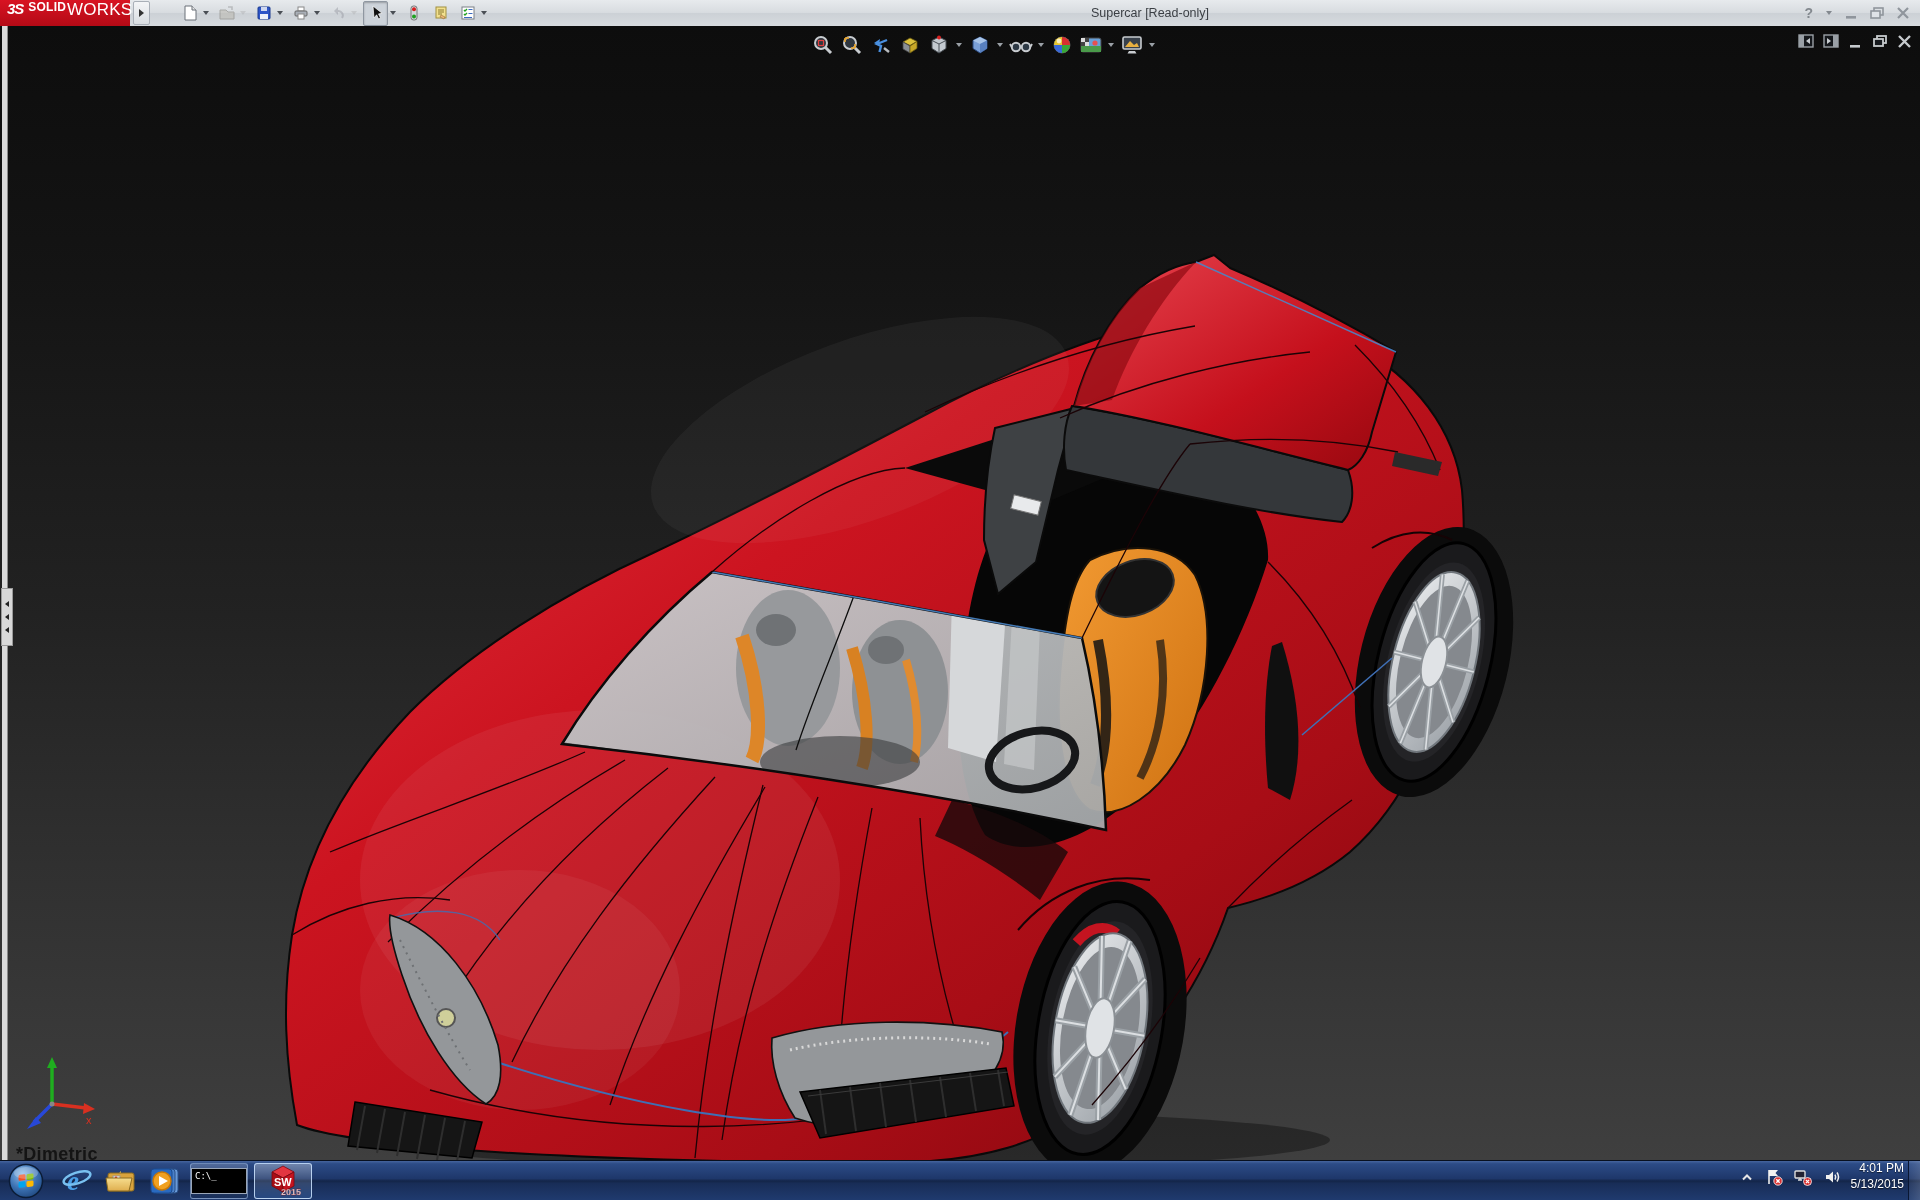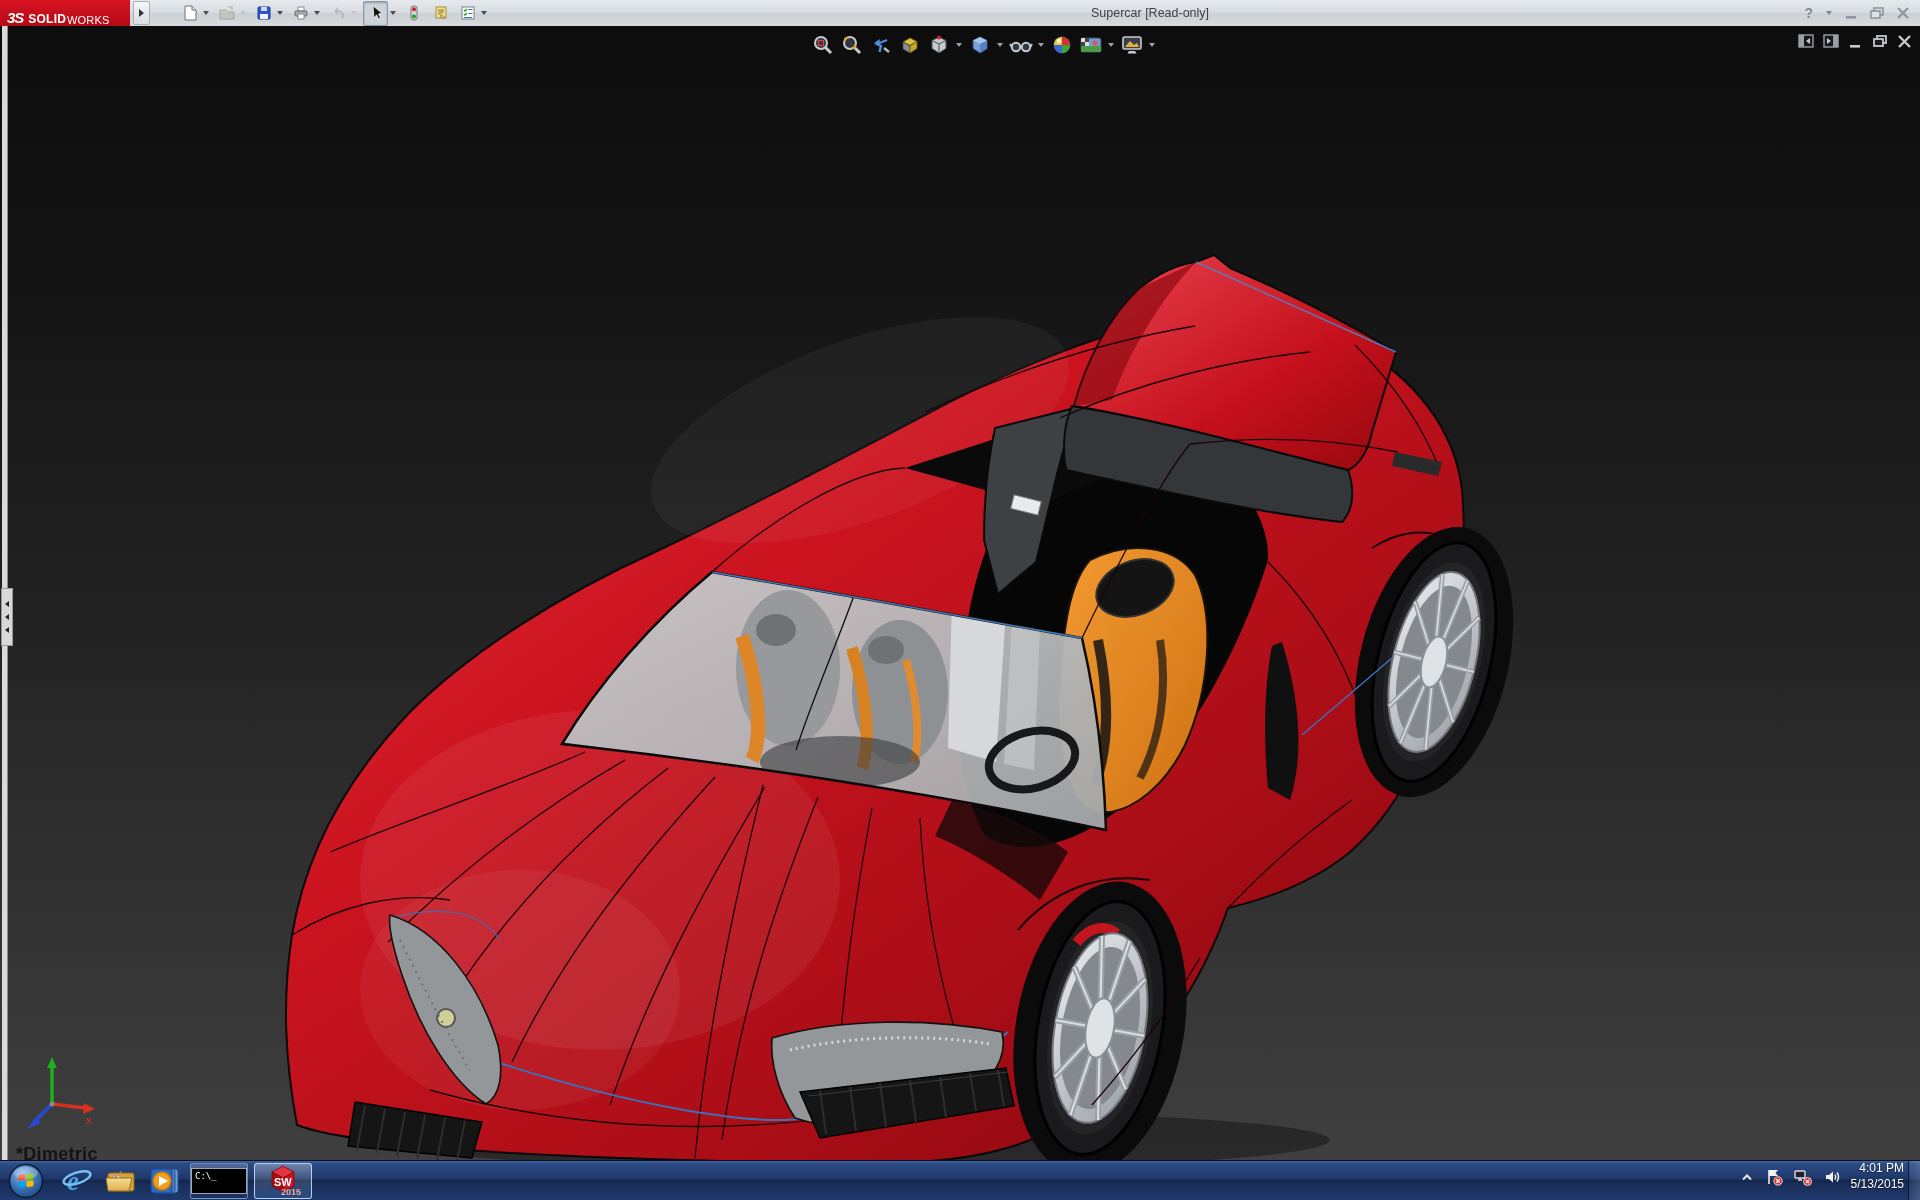--- a/index.html
+++ b/index.html
@@ -1,23 +1,23 @@
 <!DOCTYPE html>
 <html><head>
 <meta charset="utf-8">
 <style>
   html,body{margin:0;padding:0;}
   body{width:1920px;height:1200px;overflow:hidden;font-family:"Liberation Sans",sans-serif;background:#000;}
 
   
   .titlebar{position:relative;height:26px;background:linear-gradient(180deg,#e7eaed 0%,#d8dce0 48%,#ccd1d6 52%,#d7dbdf 100%);display:flex;align-items:center;}
-  .logo{width:130px;height:26px;background:linear-gradient(180deg,#d81322 0%,#b40a16 100%);display:flex;align-items:flex-end;gap:5px;padding-left:7px;box-sizing:border-box;color:#fff;flex:0 0 auto;}
+  .logo{width:130px;height:26px;background:linear-gradient(180deg,#d81322 0%,#b40a16 100%);display:flex;align-items:flex-start;gap:5px;padding-left:7px;box-sizing:border-box;color:#fff;flex:0 0 auto;}
   .logo-mark{font-style:italic;font-weight:bold;font-size:15px;letter-spacing:-1px;}
   .logo-bold{font-size:12px;font-weight:bold;letter-spacing:.2px;}
-  .logo-light{font-size:11px;font-weight:normal;letter-spacing:.2px;margin-left:-4px;}
+  .logo-light{font-size:17px;font-weight:normal;letter-spacing:.2px;margin-left:-4px;}
   .flyout{width:15px;height:22px;margin-left:3px;display:flex;align-items:center;justify-content:center;background:linear-gradient(#f4f5f7,#d9dde1);border:1px solid #a9afb7;border-radius:2px;}
   .flyout .tri-r{width:0;height:0;border-left:5px solid #333;border-top:4px solid transparent;border-bottom:4px solid transparent;}
   .tb{display:flex;align-items:center;margin-left:28px;gap:1px;}
   .tb-item{display:flex;align-items:center;margin-right:3px;}
   .tb-btn{width:23px;height:23px;display:flex;align-items:center;justify-content:center;border-radius:2px;}
   .tb-btn.pressed{background:#cdd3da;border:1px solid #8f97a1;box-shadow:inset 0 1px 2px rgba(0,0,0,.25);}
   .caret{width:0;height:0;border-top:4px solid #4a4f55;border-left:3.5px solid transparent;border-right:3.5px solid transparent;margin:0 2px;}
   .caret.dis{border-top-color:#aeb3b9;}
   .disabled{opacity:.45;filter:grayscale(.8);}
   .title{position:absolute;left:1150px;transform:translateX(-50%);font-size:12.5px;color:#3b3f44;white-space:nowrap;}

